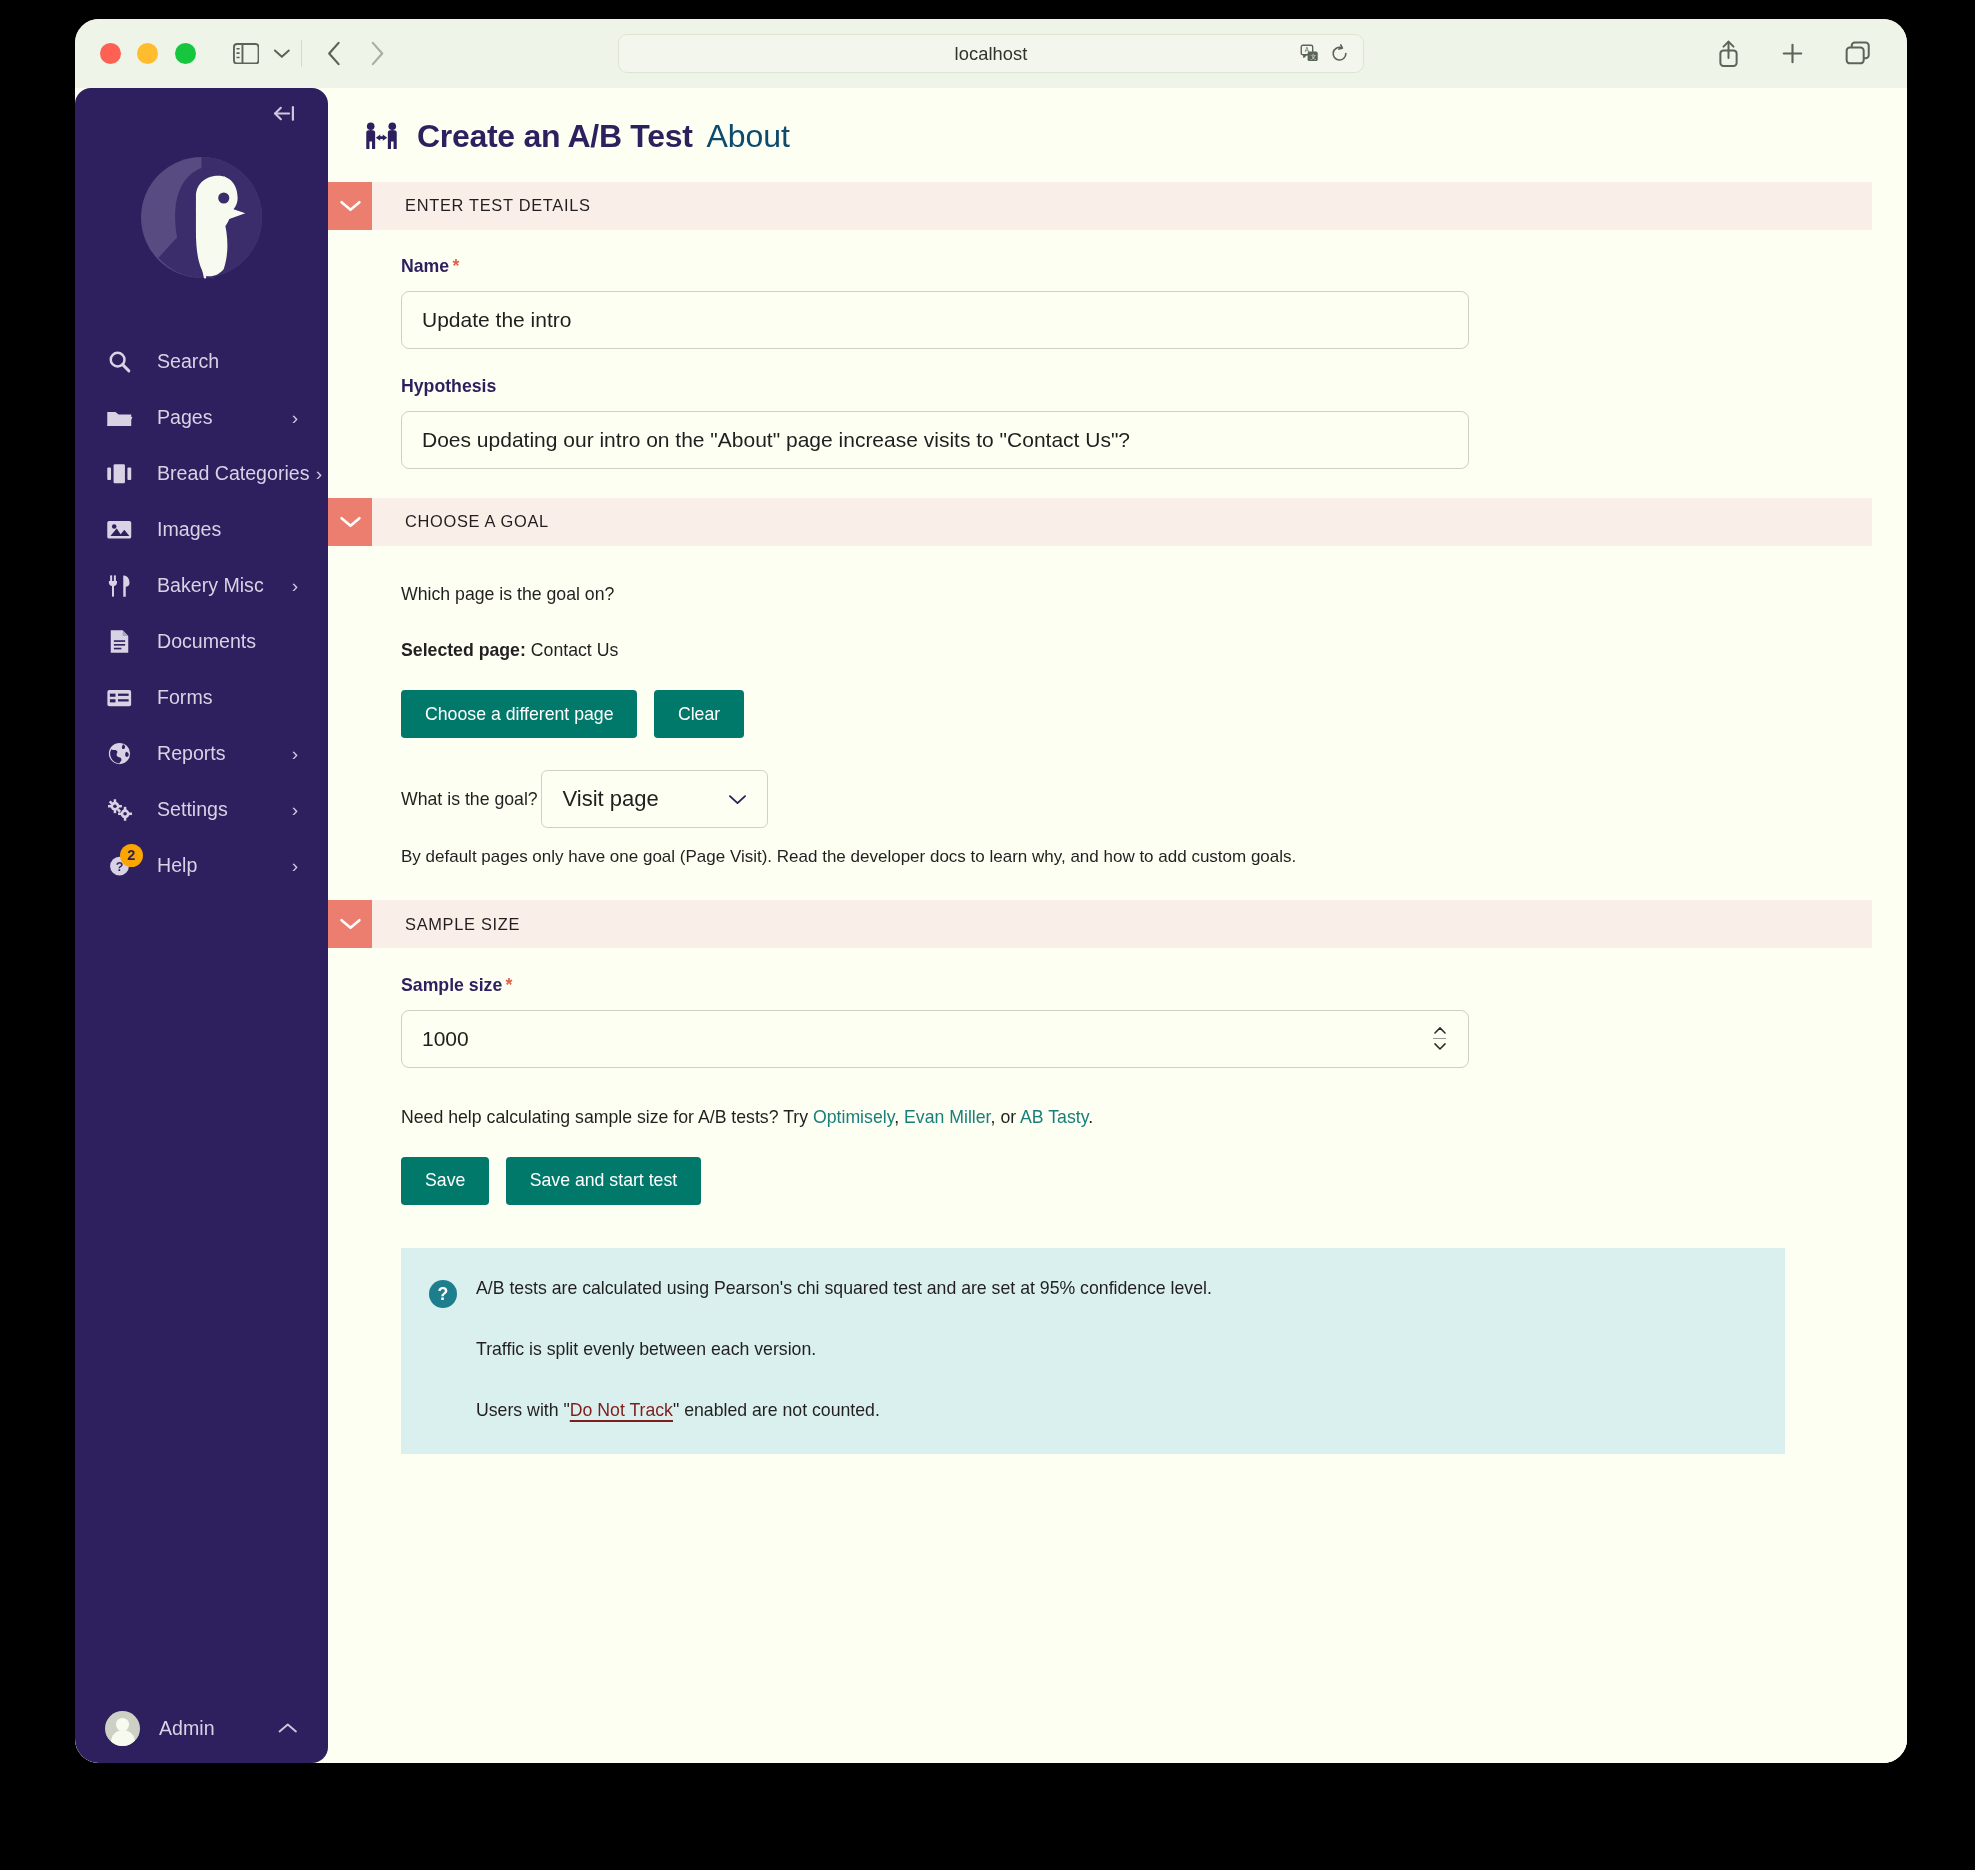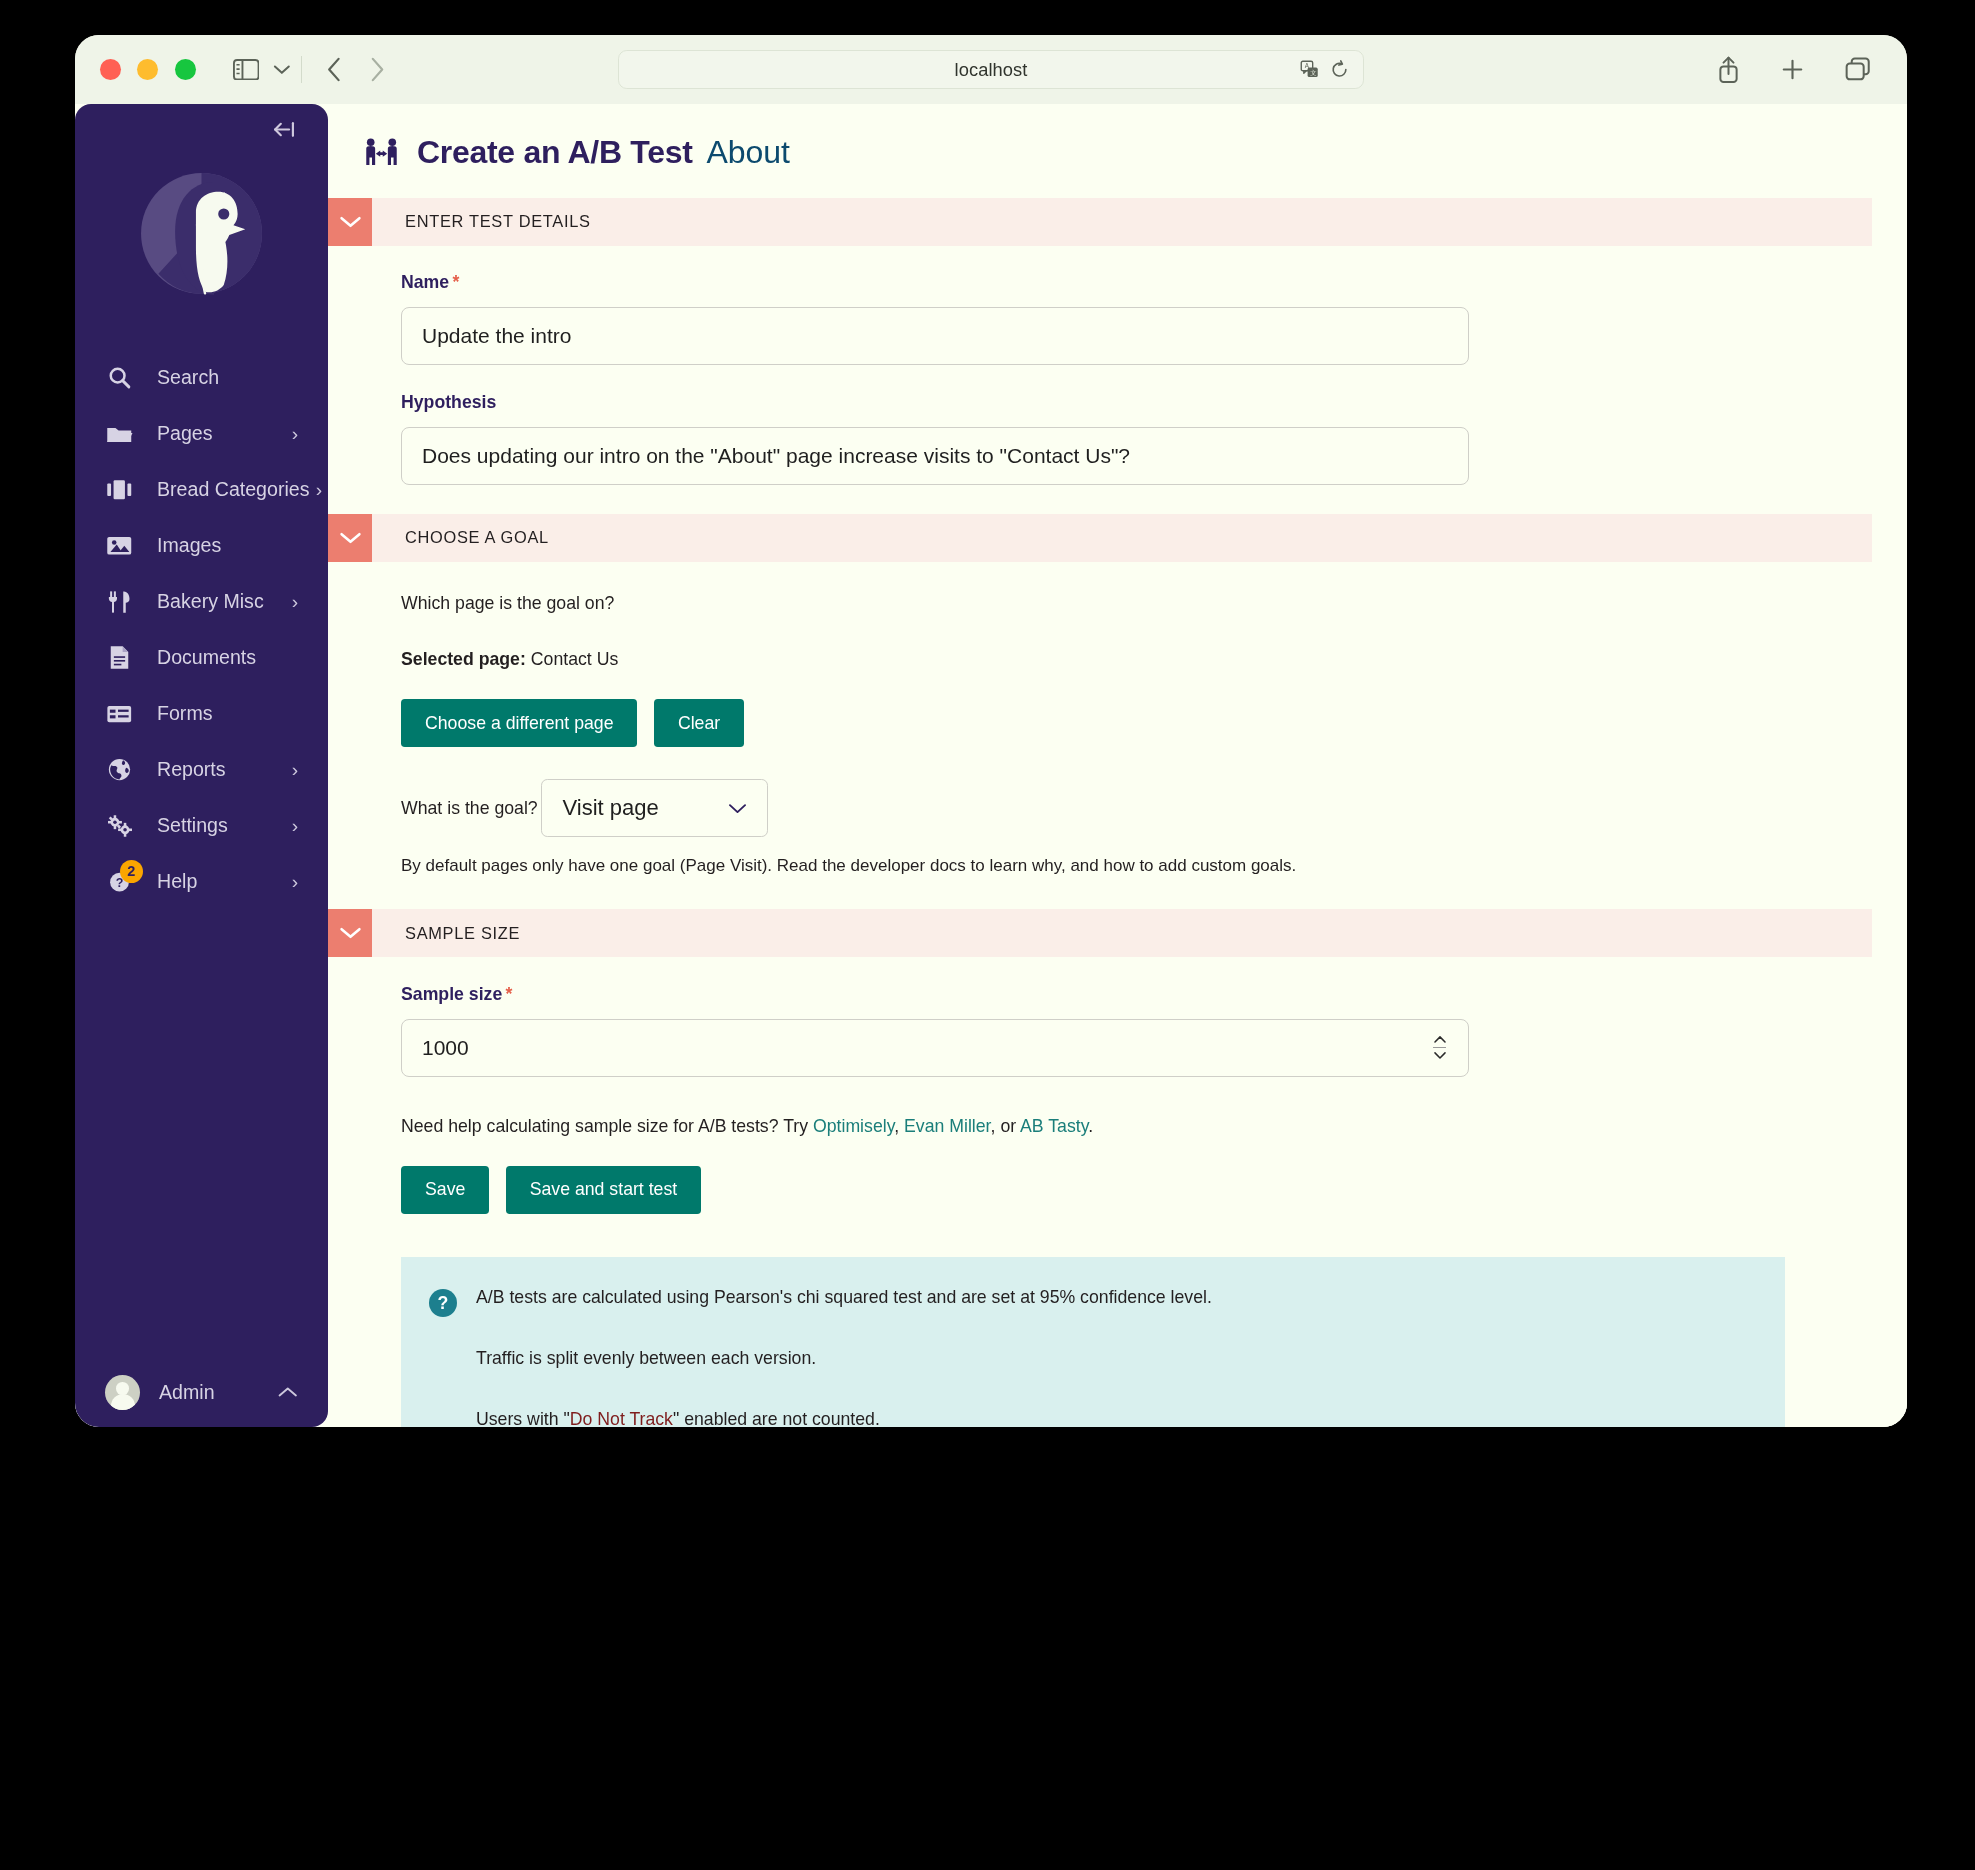--- a/index.html
+++ b/index.html
@@ -16,23 +16,23 @@
   
   .desktop {
     position: absolute;
     inset: 0;
     background: #000000;
   }
 
   .browser-window {
     position: absolute;
     left: 75px;
-    top: 35px;
+    top: 19px;
     width: 1832px;
-    height: 1392px;
+    height: 1744px;
     background: #eff4e8;
     border-radius: 24px;
     overflow: hidden;
     box-shadow: 0 19px 57px rgba(0,0,0,0.55);
   }
 
   
   .toolbar {
     position: relative;
     height: 69px;
@@ -315,21 +315,21 @@
   .spinner .divider {
     width: 12.6px; height: 1.3px; background: #9a9a9a; margin: 3.2px 0;
   }
 
   .plain-text {
     font-size: 17.7px;
     color: #231f20;
     line-height: 1.5;
   }
 
-  .goal-question { margin-top: 28px; }
+  .goal-question { margin-top: 35px; }
   .selected-page { margin-top: 30px; }
   .selected-page b { font-weight: bold; }
 
   .btn-row { display: flex; gap: 16.4px; margin-top: 26.5px; }
   .btn {
     background: #00796b;
     color: #ffffff;
     border: none;
     border-radius: 3.8px;
     font-size: 17.7px;

